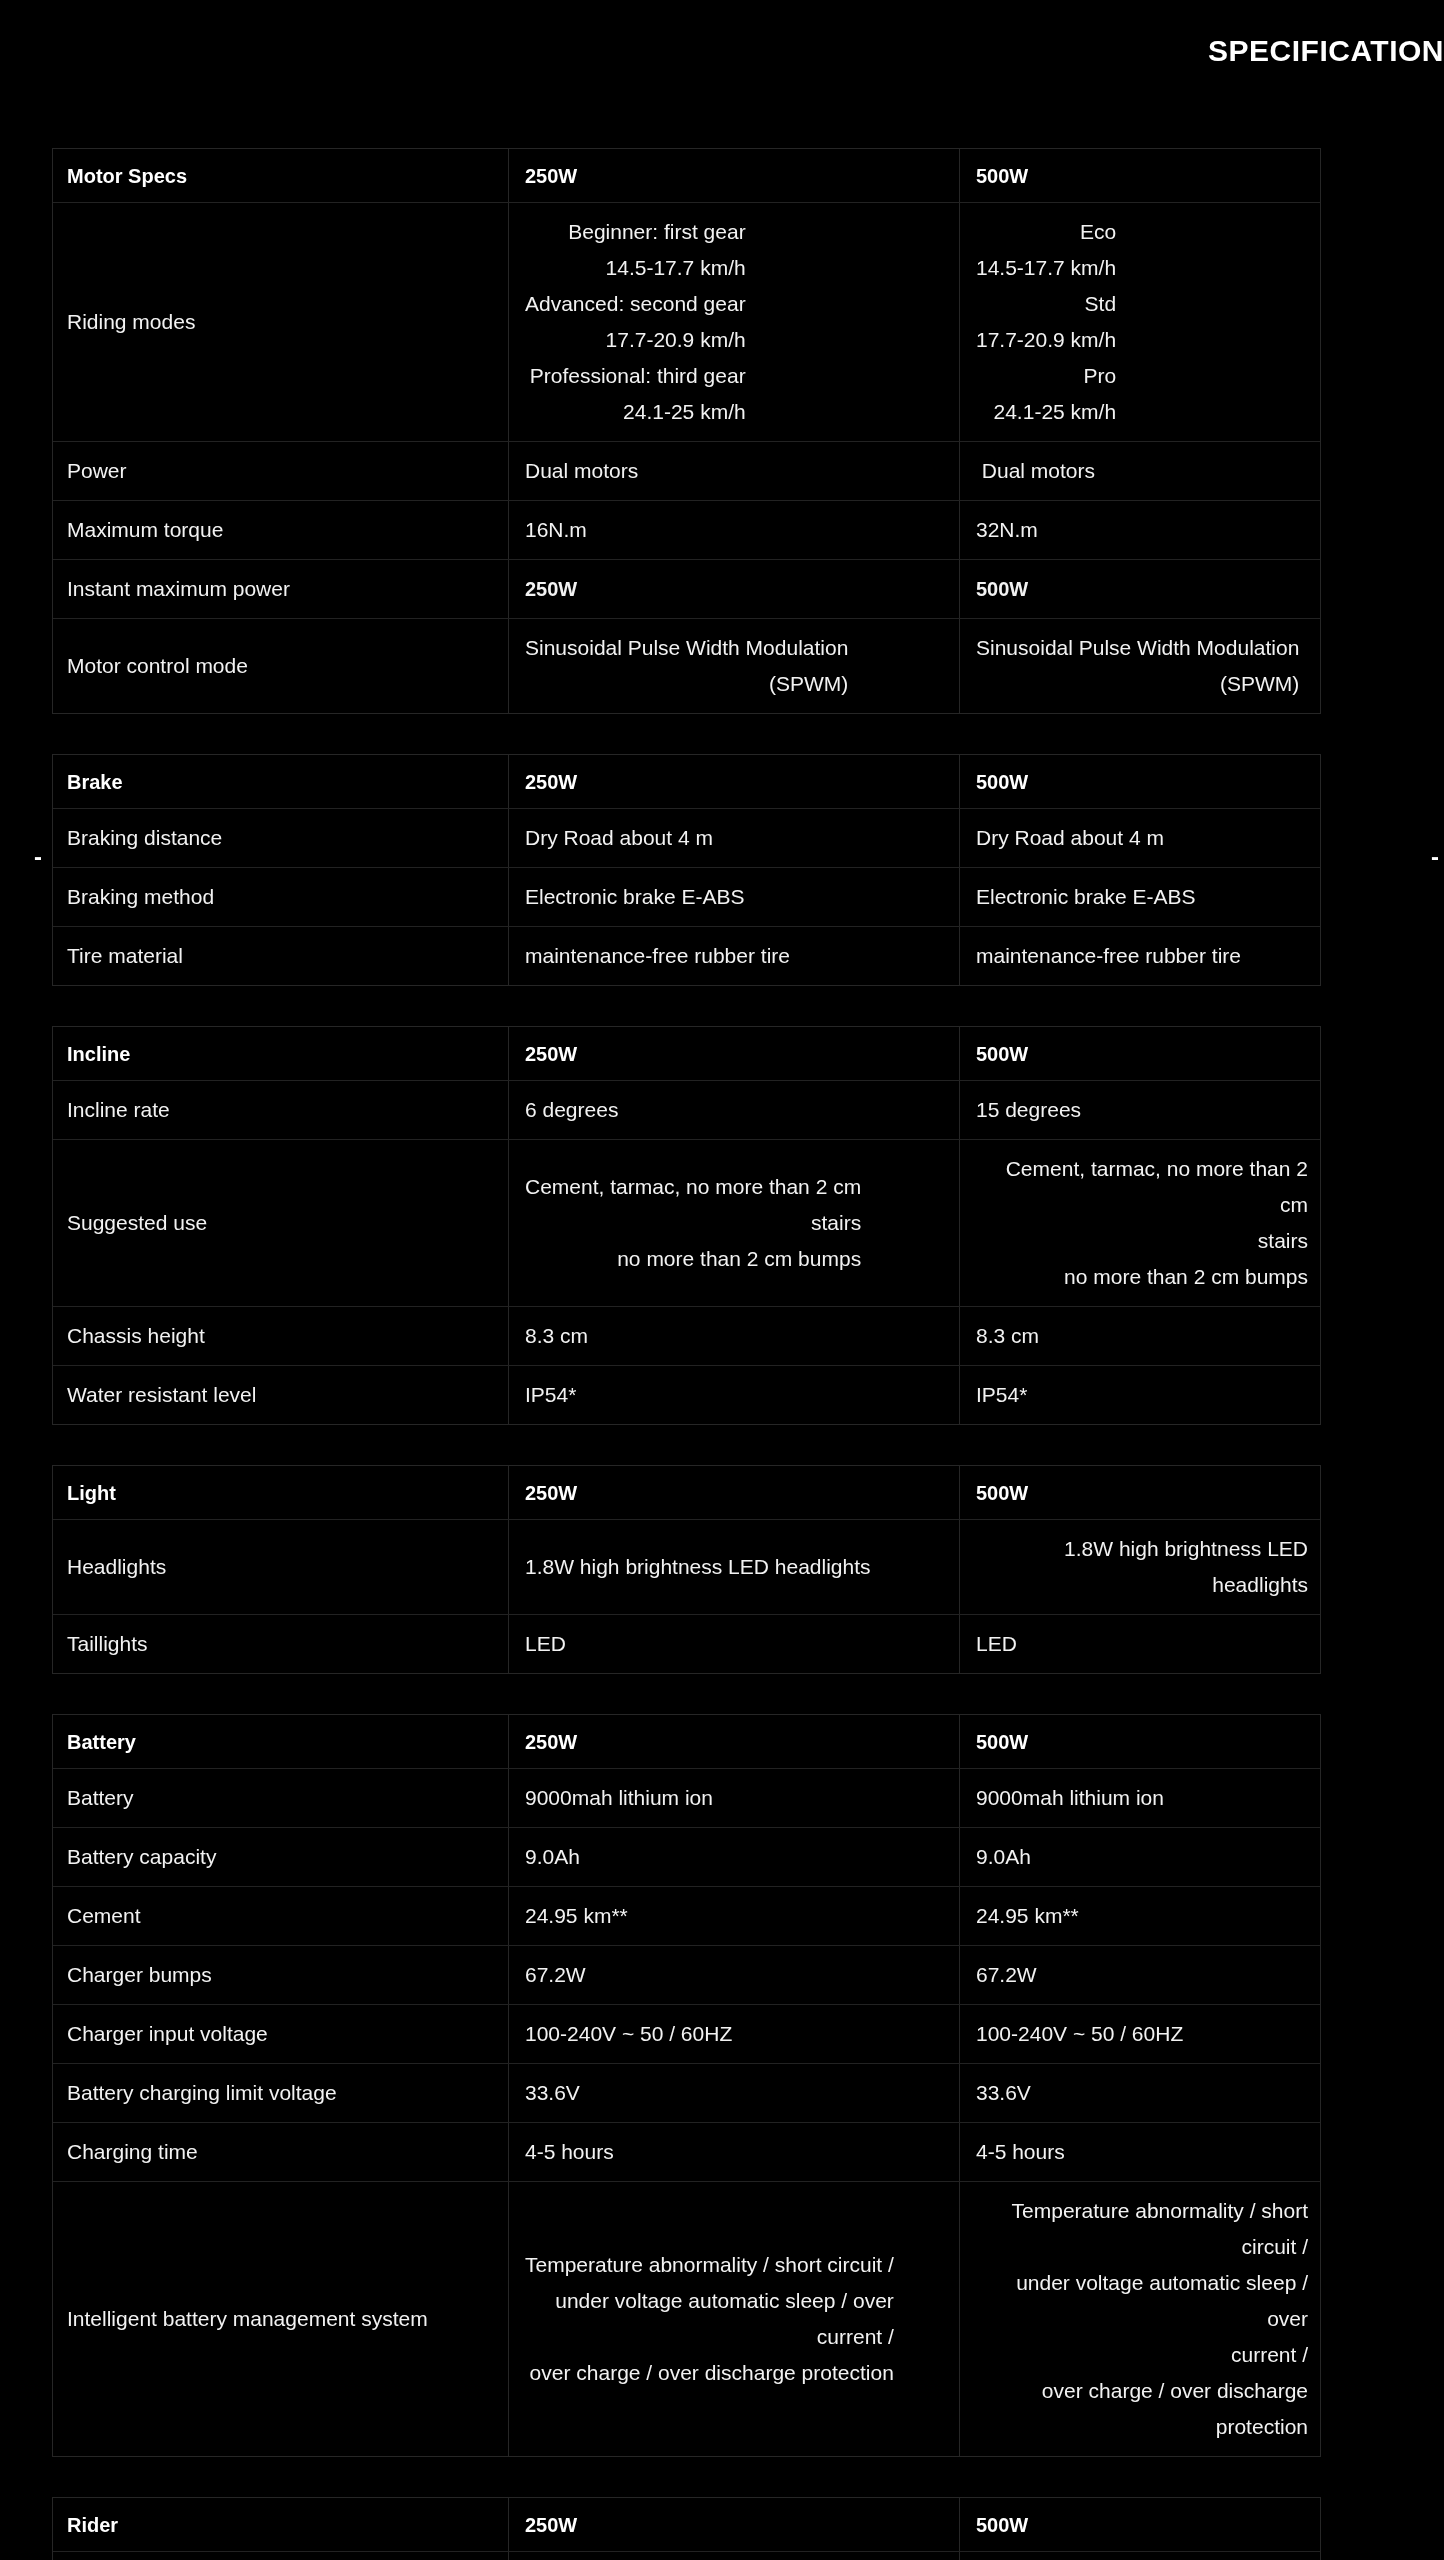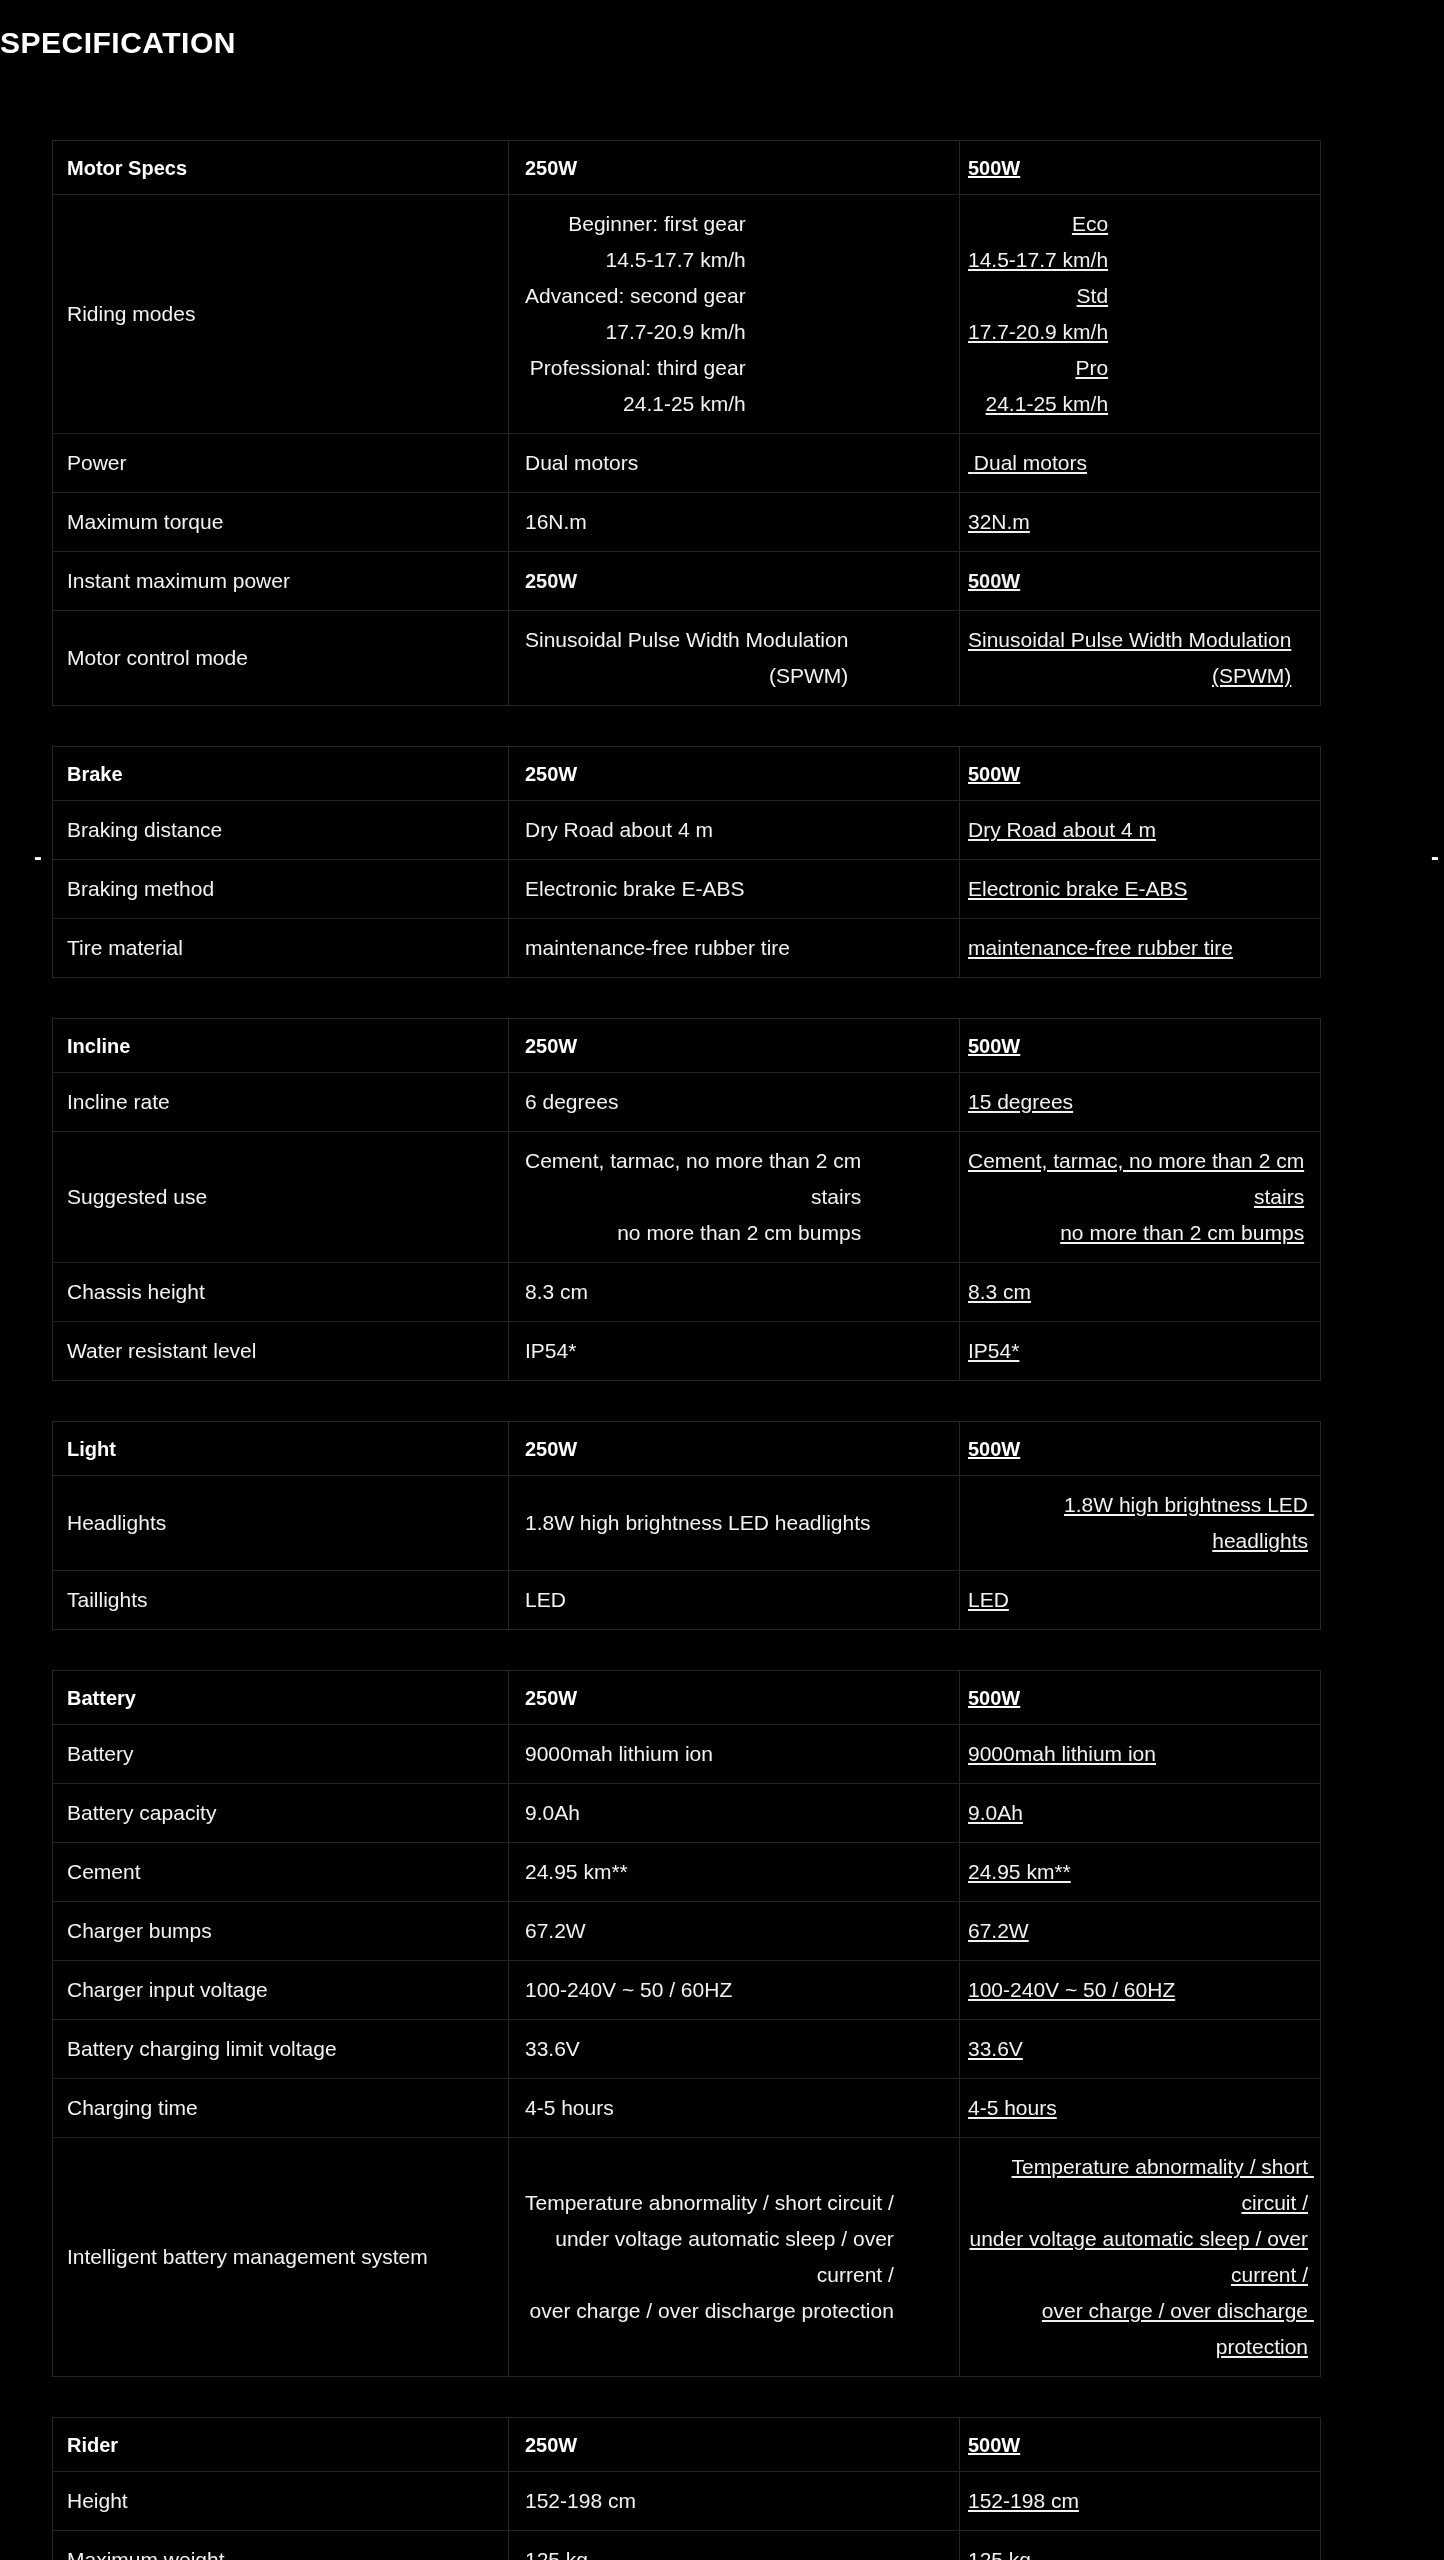--- a/index.html
+++ b/index.html
@@ -5,23 +5,23 @@
   html, body { margin: 0; padding: 0; }
   body {
     width: 1444px; height: 2560px;
     background: #000;
     font-family: "Liberation Sans", sans-serif;
     color: #f2f2f2;
     position: relative;
     overflow: hidden;
   }
   .page-title {
-    padding-top: 26px;
+    padding-top: 34px;
     height: 36px;
-    text-align: left;
+    text-align: right;
     font-size: 30px;
     font-weight: bold;
     letter-spacing: 0.5px;
     color: #ffffff;
   }
   .tables {
     width: 1269px;
     margin-left: 52px;
     margin-top: 78px;
   }
@@ -49,21 +49,21 @@
     box-sizing: border-box;
     font-size: 21px;
     line-height: 36px;
     padding: 11px 12px 11px 14px;
     white-space: pre-wrap;
     color: #f2f2f2;
   }
   .header-row .cell { color: #ffffff; }
   .cell + .cell { border-left: 1px solid #262626; text-align: right; }
   .cell:nth-child(2) { padding-left: 16px; }
-  .cell:nth-child(3) { padding-left: 8px; text-decoration: underline; }
+  .cell:nth-child(3) { padding-left: 16px; }
   .cell.bold { font-weight: bold; font-size: 20px; }
   .edge-dash {
     position: absolute;
     top: 843px;
     color: #ffffff;
     font-size: 24px;
     font-weight: bold;
     line-height: 28px;
   }
   .edge-dash.left { left: 34px; }

